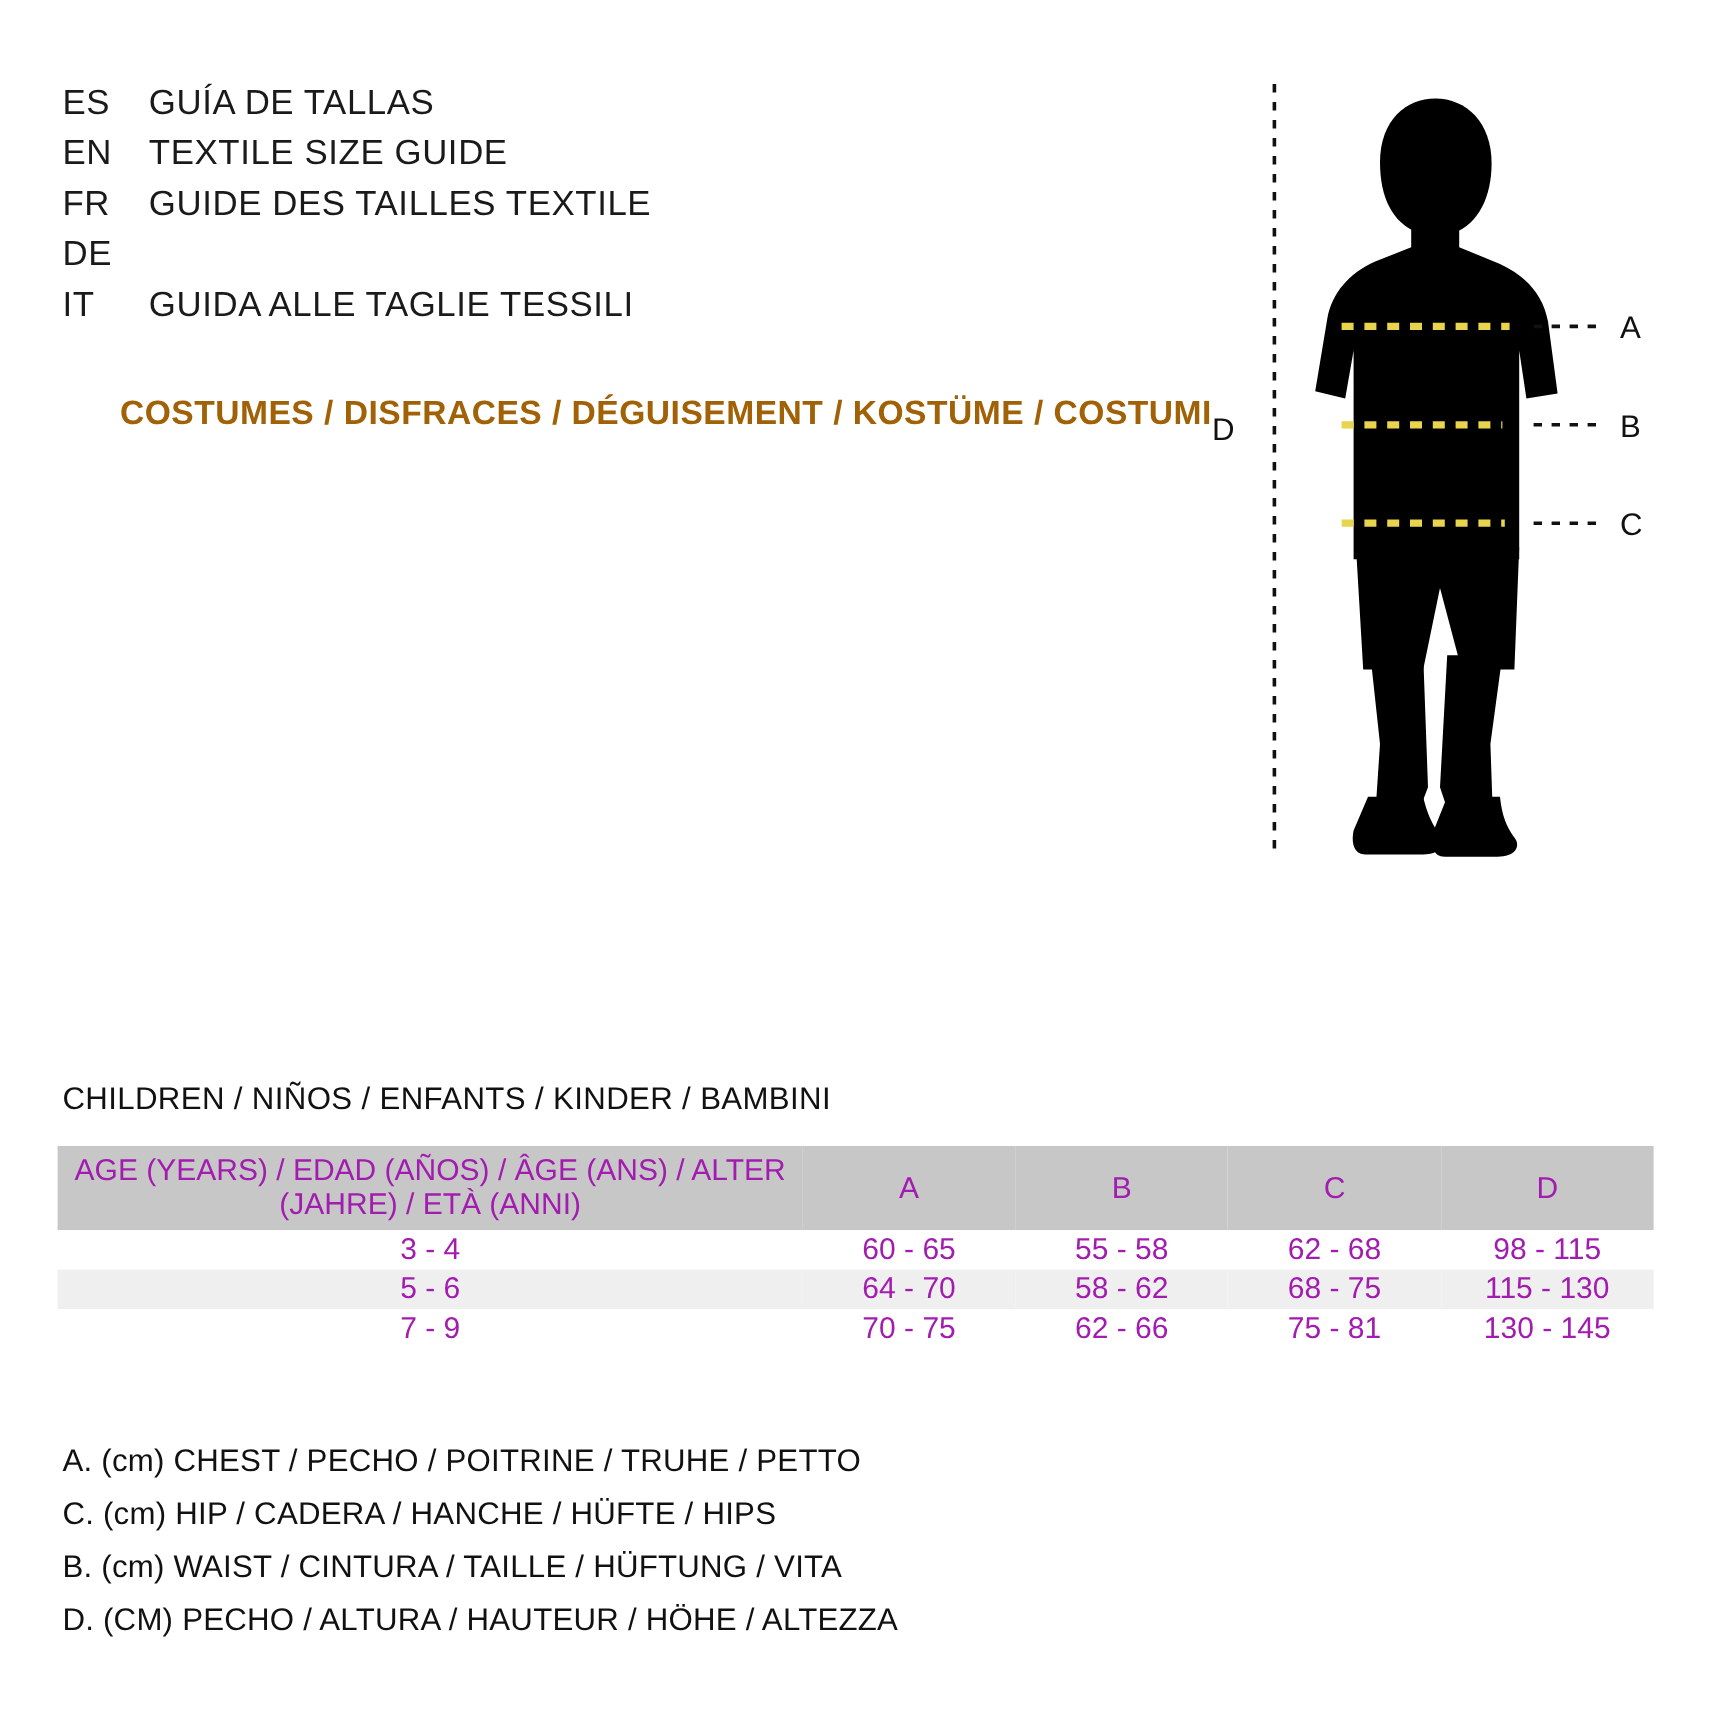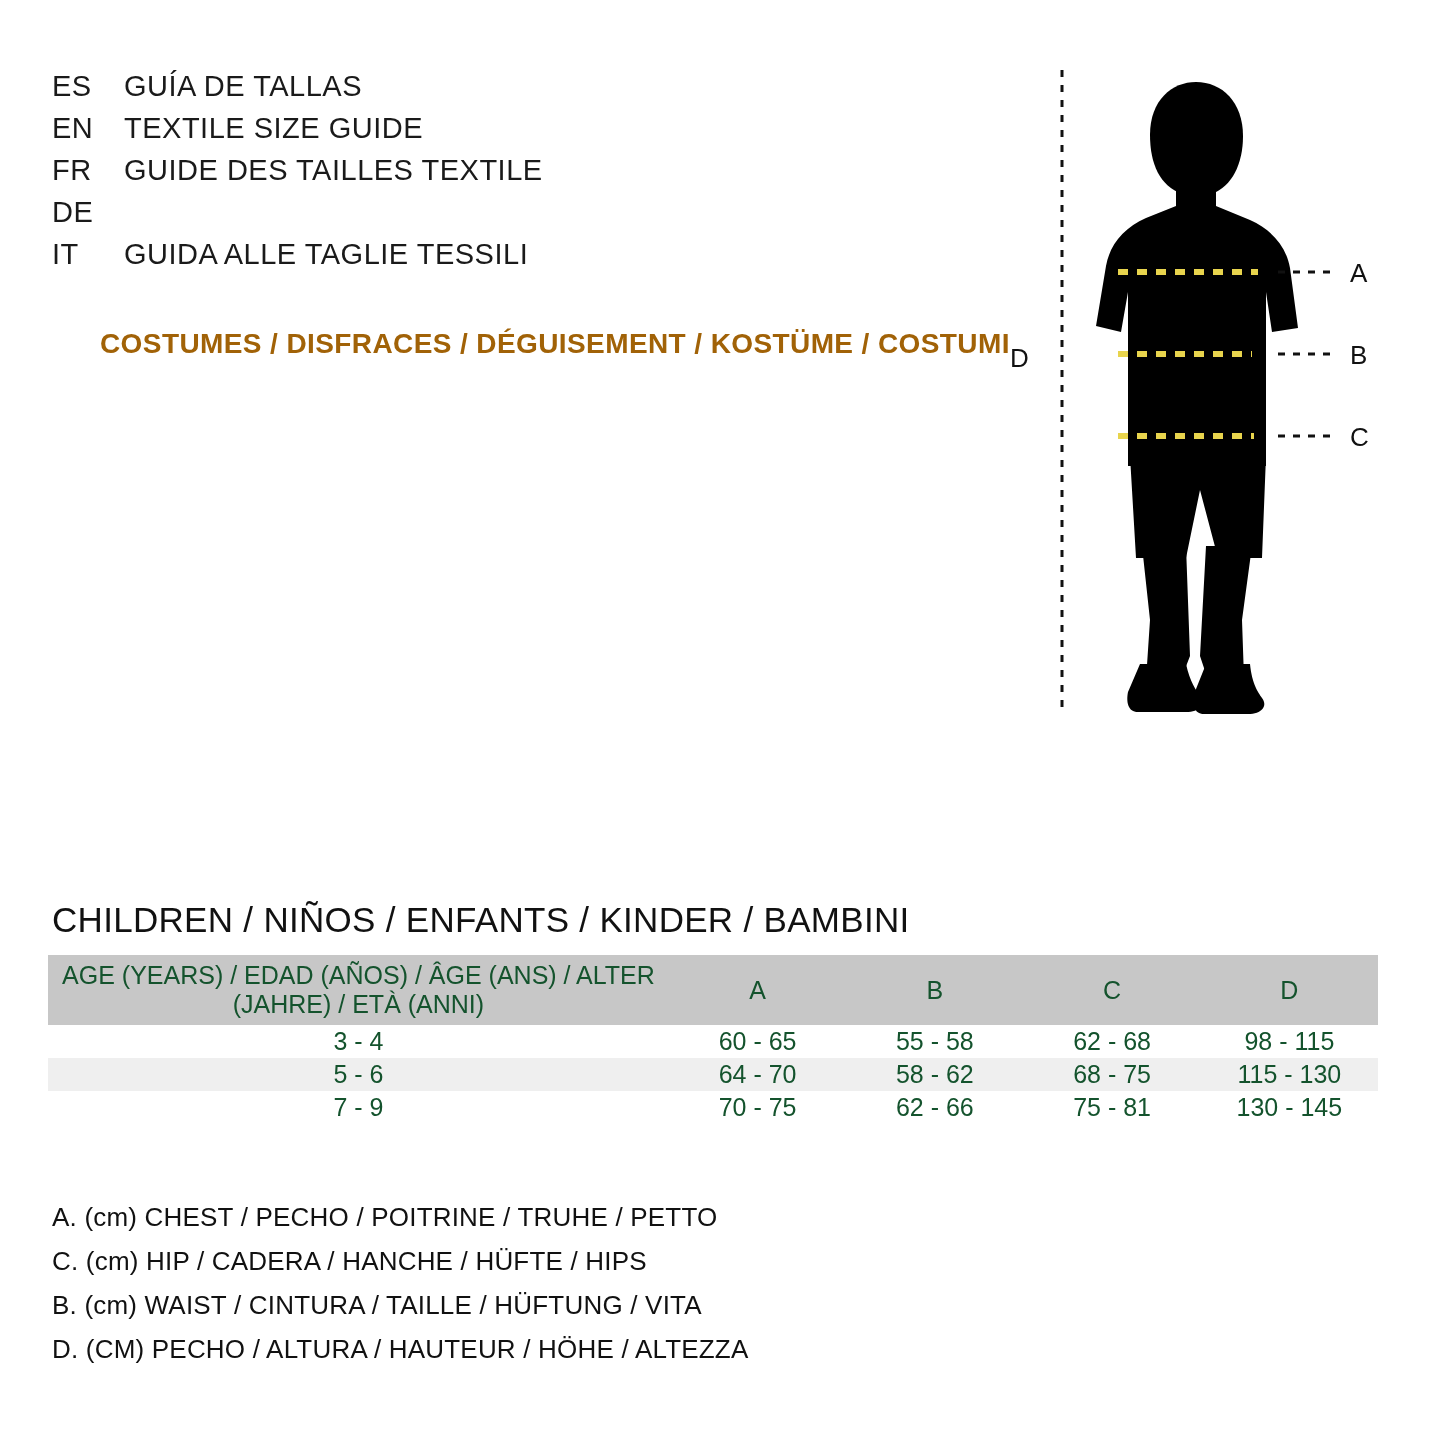--- a/index.html
+++ b/index.html
@@ -78,33 +78,33 @@
   .label-a { left: 350px; top: 198px; }
   .label-b { left: 350px; top: 280px; }
   .label-c { left: 350px; top: 362px; }
   .label-d { left: 10px;  top: 283px; }
 
   
   .children-title {
     position: absolute;
     left: 52px;
     top: 900px;
-    font-size: 35px;
+    font-size: 26px;
     color: #111111;
     letter-spacing: 0.3px;
   }
 
   table.size-table {
     position: absolute;
     left: 48px;
     top: 955px;
     width: 1330px;
     border-collapse: collapse;
     font-size: 25px;
-    color: #14532d;
+    color: #a21caf;
   }
   table.size-table th,
   table.size-table td {
     padding: 0;
     font-weight: normal;
     text-align: center;
     vertical-align: middle;
     height: 33px;
   }
   table.size-table thead tr {

